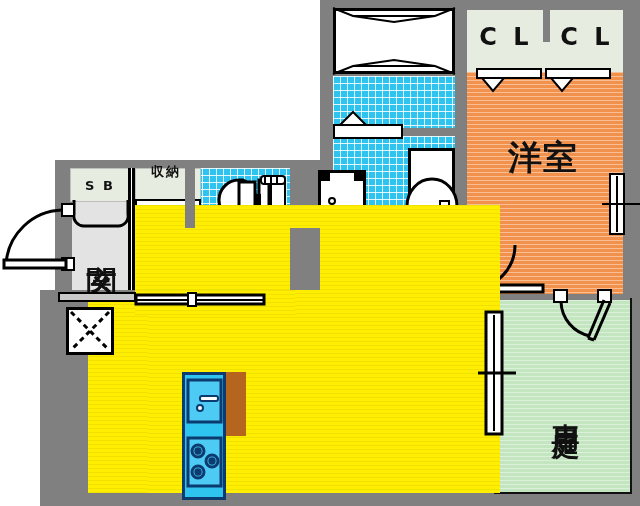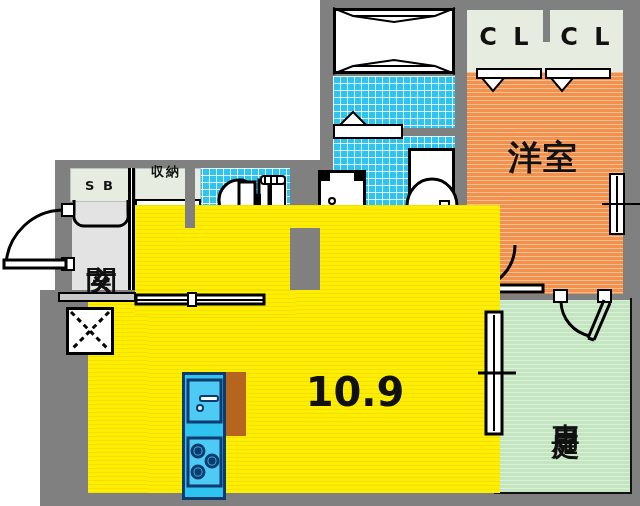--- a/index.html
+++ b/index.html
@@ -217,21 +217,20 @@
     <rect x="52" y="1" width="8" height="13" class="stf2"></rect>
   </svg>
   <div class="abs" style="left:58px;top:292px;width:78px;height:10px;background:#c9c9c9;border:2px solid #000;"></div>
 
   <div class="abs" style="left:66px;top:307px;width:48px;height:48px;background:#fff;border:3px solid #000;"></div>
   <svg class="abs" style="left:66px;top:307px;width:48px;height:48px;">
     <line x1="5" y1="5" x2="43" y2="43" stroke="#000" stroke-width="3" stroke-dasharray="5,4"></line>
     <line x1="43" y1="5" x2="5" y2="43" stroke="#000" stroke-width="3" stroke-dasharray="5,4"></line>
   </svg>
 
-  <div class="abs lbl lbl-num" style="left:288px;top:370px;width:134px;height:44px;">10.9</div>
 
   <div class="abs" style="left:224px;top:372px;width:22px;height:64px;background:#b5651d;"></div>
 
   <div class="abs" style="left:182px;top:372px;width:44px;height:128px;background:#2fc4f0;border:3px solid #0b3b6f;"></div>
 
   <svg class="abs" style="left:188px;top:380px;width:33px;height:42px;">
     <rect x="0" y="0" width="33" height="42" fill="#4ecbf5" stroke="#0b3b6f" stroke-width="3"></rect>
     <rect x="12" y="16" width="18" height="5" rx="2" fill="#fff" stroke="#0b3b6f" stroke-width="2"></rect>
     <circle cx="12" cy="28" r="3" fill="#fff" stroke="#0b3b6f" stroke-width="2"></circle>
   </svg>

